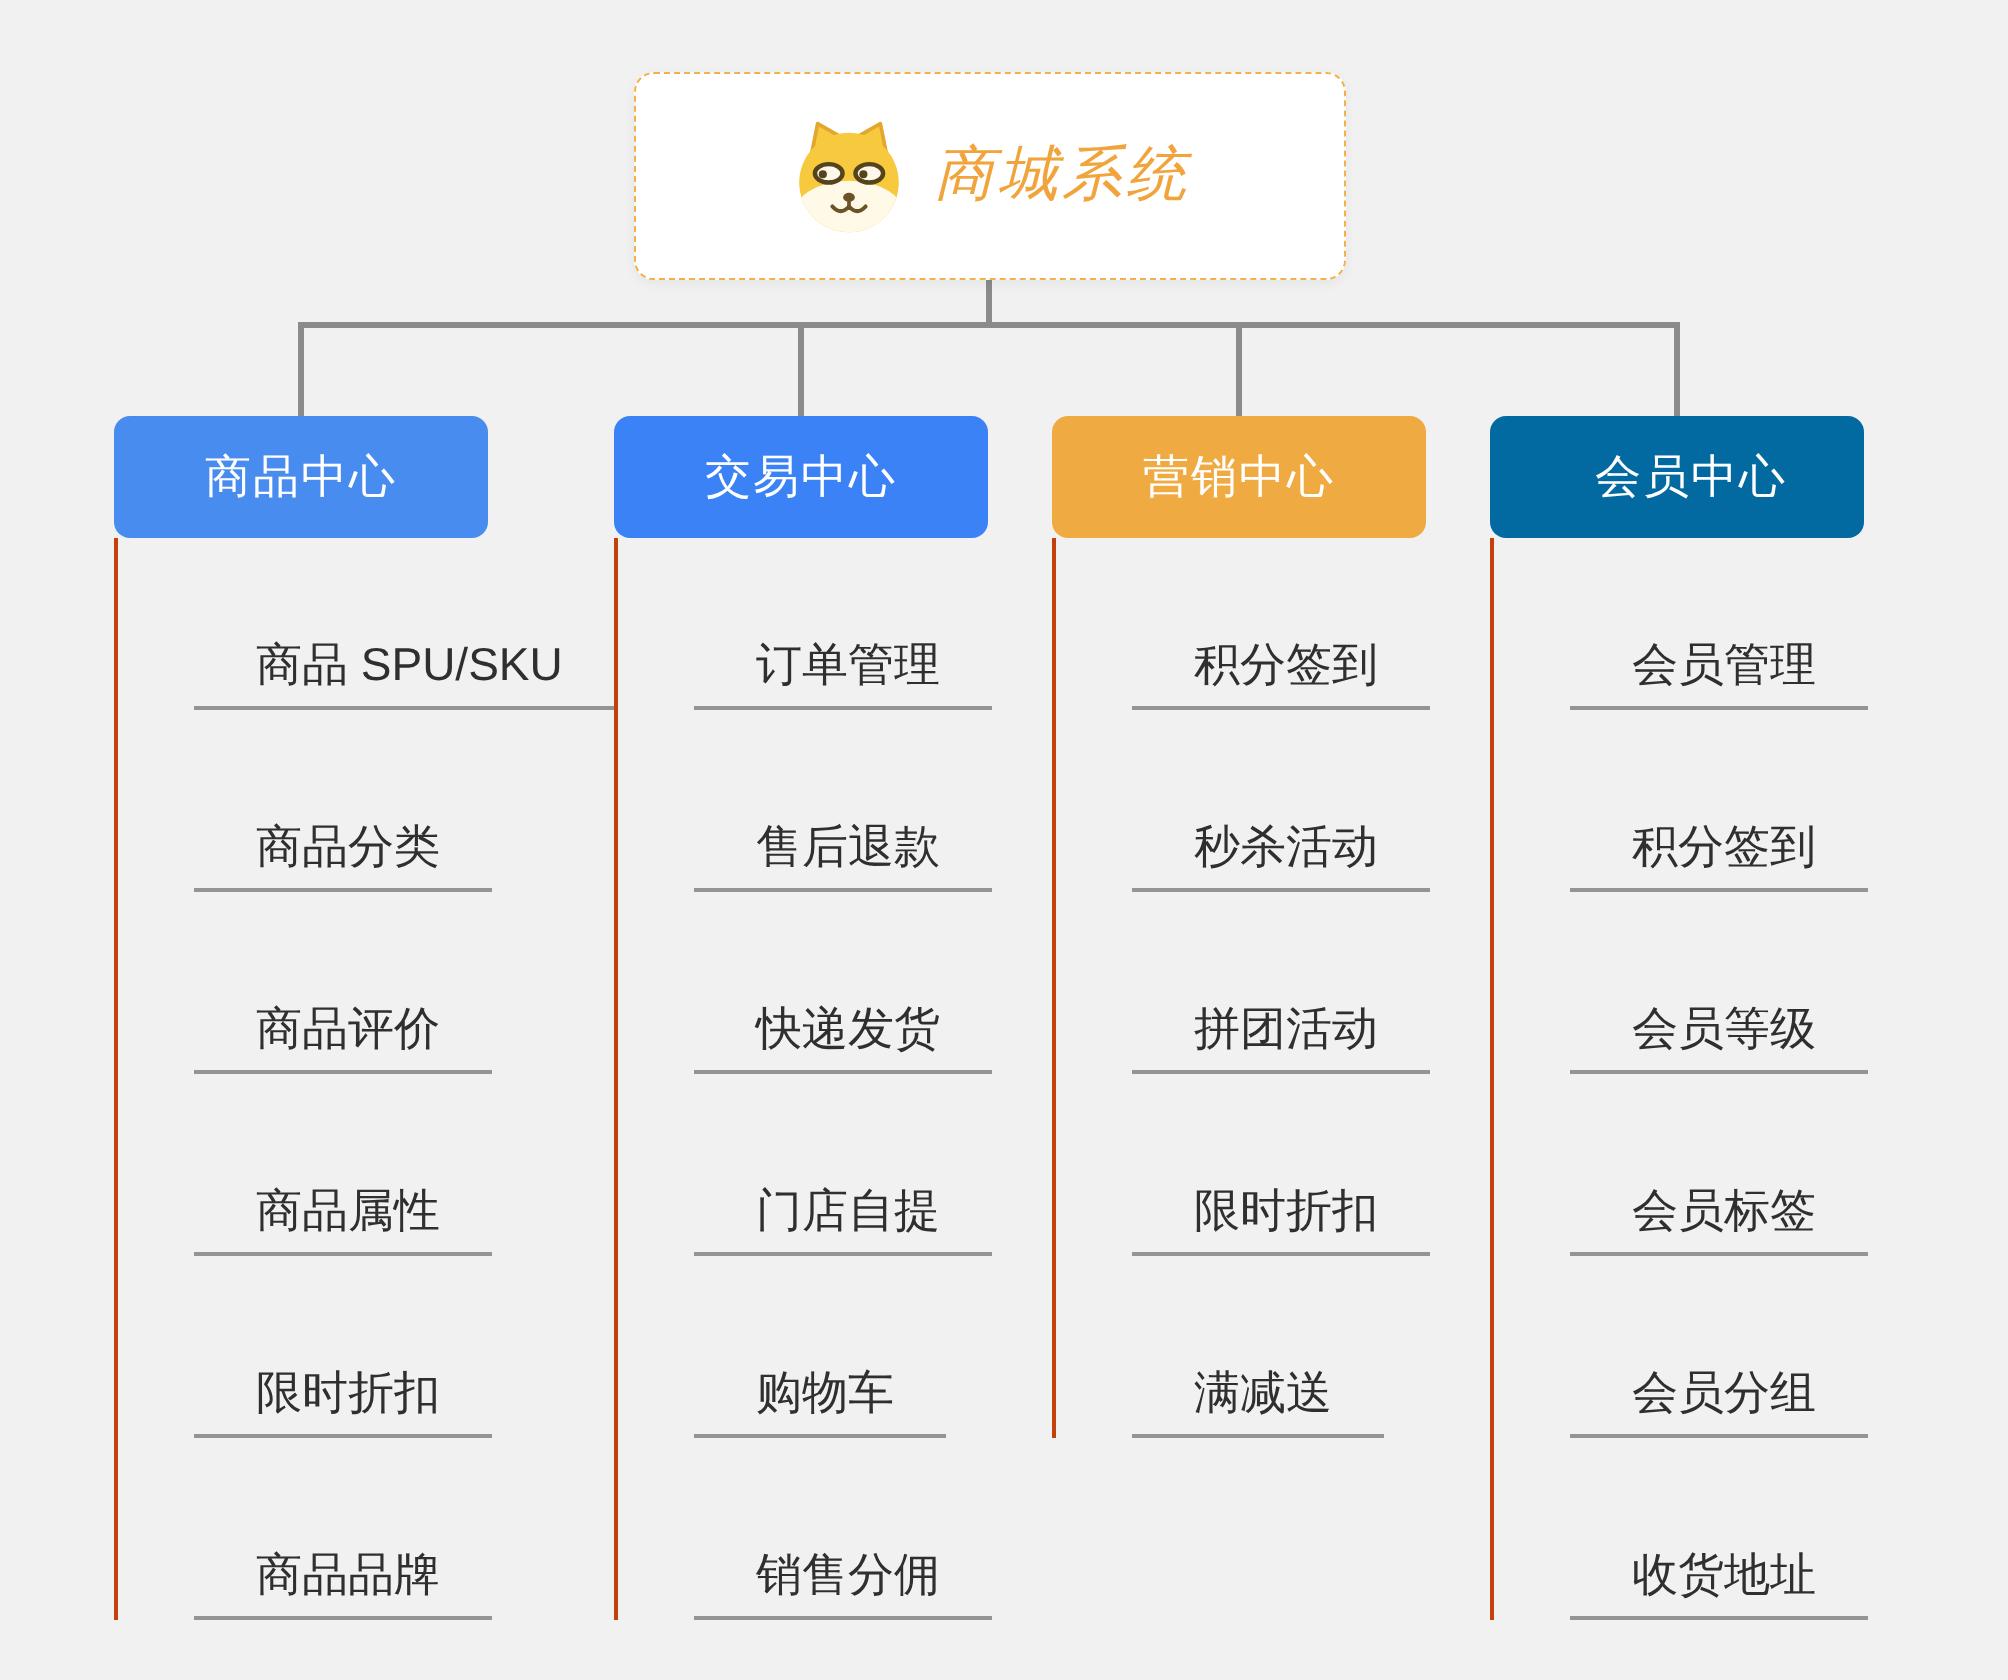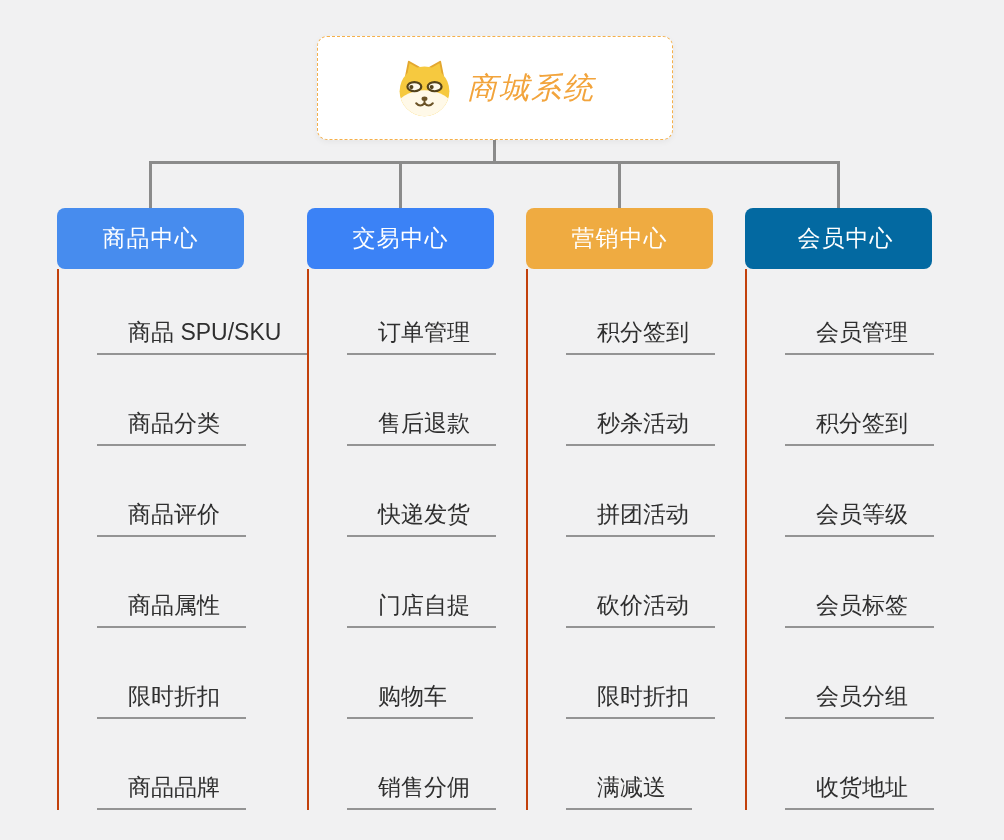--- a/index.html
+++ b/index.html
@@ -136,23 +136,20 @@
       <div class="leaf">
           <span class="leaf-label">积分签到</span>
         </div>
       <div class="leaf">
           <span class="leaf-label">秒杀活动</span>
         </div>
       <div class="leaf">
           <span class="leaf-label">拼团活动</span>
         </div>
       <div class="leaf">
-          <span class="leaf-label">砍价活动</span>
-        </div>
-      <div class="leaf">
           <span class="leaf-label">限时折扣</span>
         </div>
       <div class="leaf">
           <span class="leaf-label">满减送</span>
         </div>
     </div>
   </div>
 
   <div class="col col-4">
     <div class="branch-box" style="background-color: #0369a1; padding-left: 14px;">

